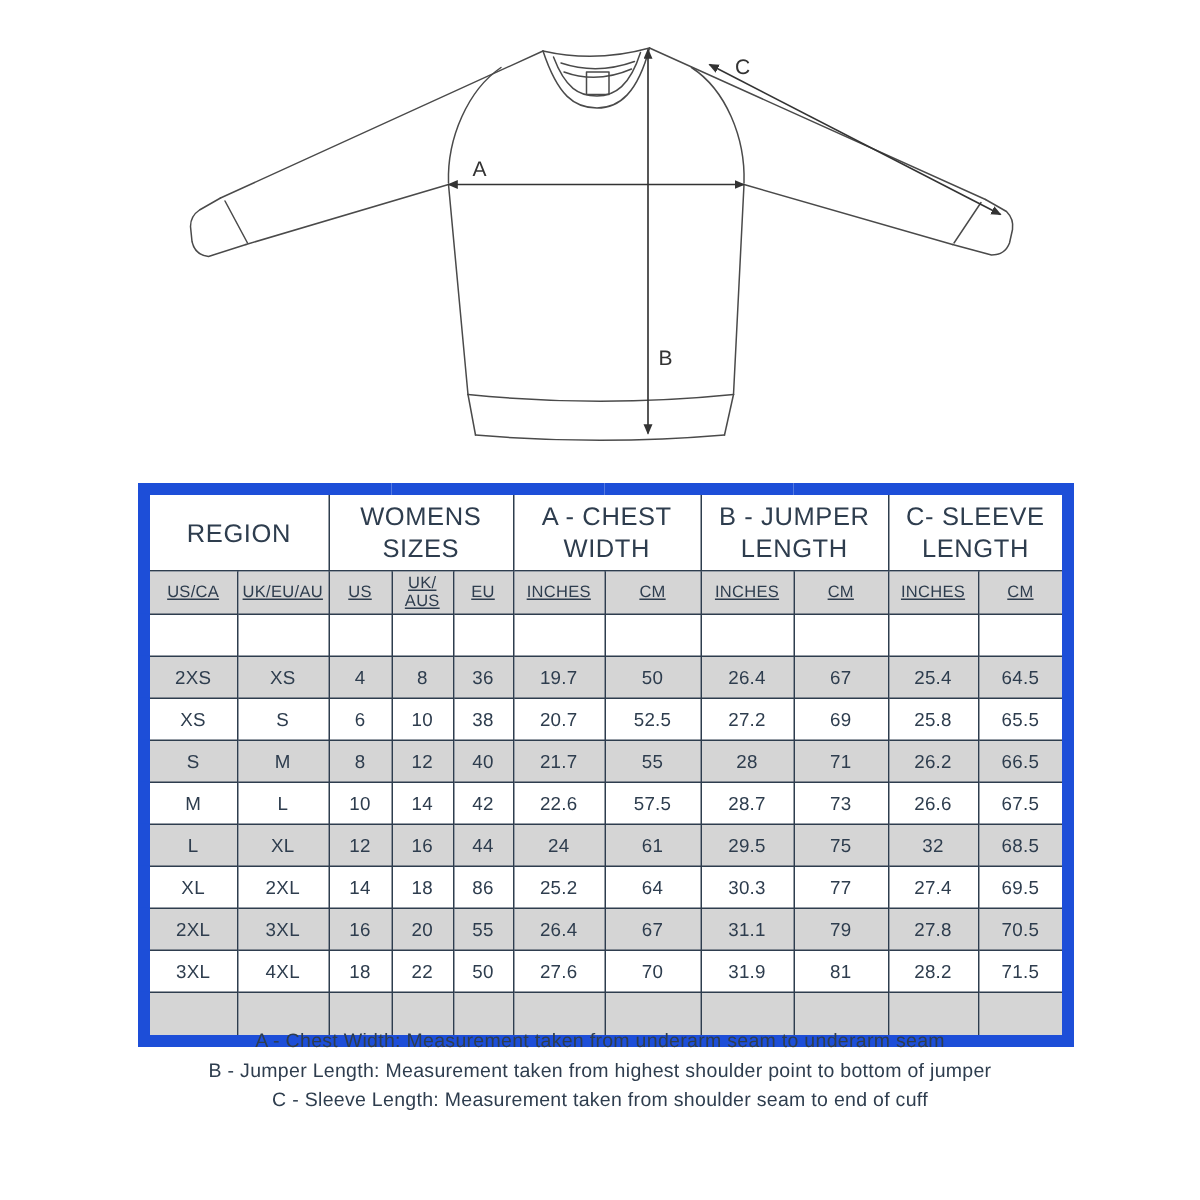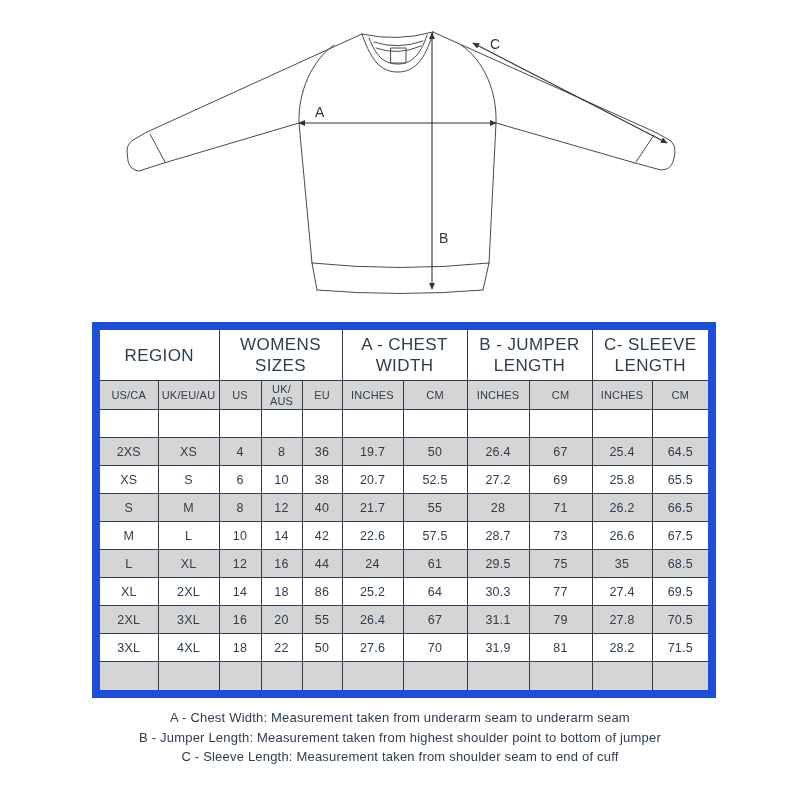--- a/index.html
+++ b/index.html
@@ -47,34 +47,34 @@
     line-height: 21px;
     background: #ffffff;
   }
   tr.sub-row th {
     height: 28px;
     font-size: 11px;
     letter-spacing: 0.2px;
     white-space: pre-line;
     line-height: 12px;
     background: #d5d5d5;
+    text-decoration: underline;
   }
   tr.spacer-row td { height: 27px; background: #ffffff; }
   tr.data-row td { height: 27px; font-size: 12.5px; letter-spacing: 0.2px; background: #ffffff; }
   tr.data-row.gray td { background: #d5d5d5; }
   tr.bottom-row td { height: 28px; background: #d5d5d5; }
 
   
   .footnotes {
     position: absolute;
     left: 0;
     top: 684px;
     width: 800px;
     text-align: center;
-    margin-top: 24px;
   }
   .footnote-line {
     font-size: 13px;
     line-height: 19.5px;
     letter-spacing: 0.2px;
     color: #2e3d4e;
   }
 </style>
 </head>
 <body>
@@ -245,21 +245,21 @@
         <tr class="data-row gray">
           <td>L</td>
           <td>XL</td>
           <td>12</td>
           <td>16</td>
           <td>44</td>
           <td>24</td>
           <td>61</td>
           <td>29.5</td>
           <td>75</td>
-          <td>35</td>
+          <td>32</td>
           <td>68.5</td>
         </tr>
         <tr class="data-row">
           <td>XL</td>
           <td>2XL</td>
           <td>14</td>
           <td>18</td>
           <td>86</td>
           <td>25.2</td>
           <td>64</td>

